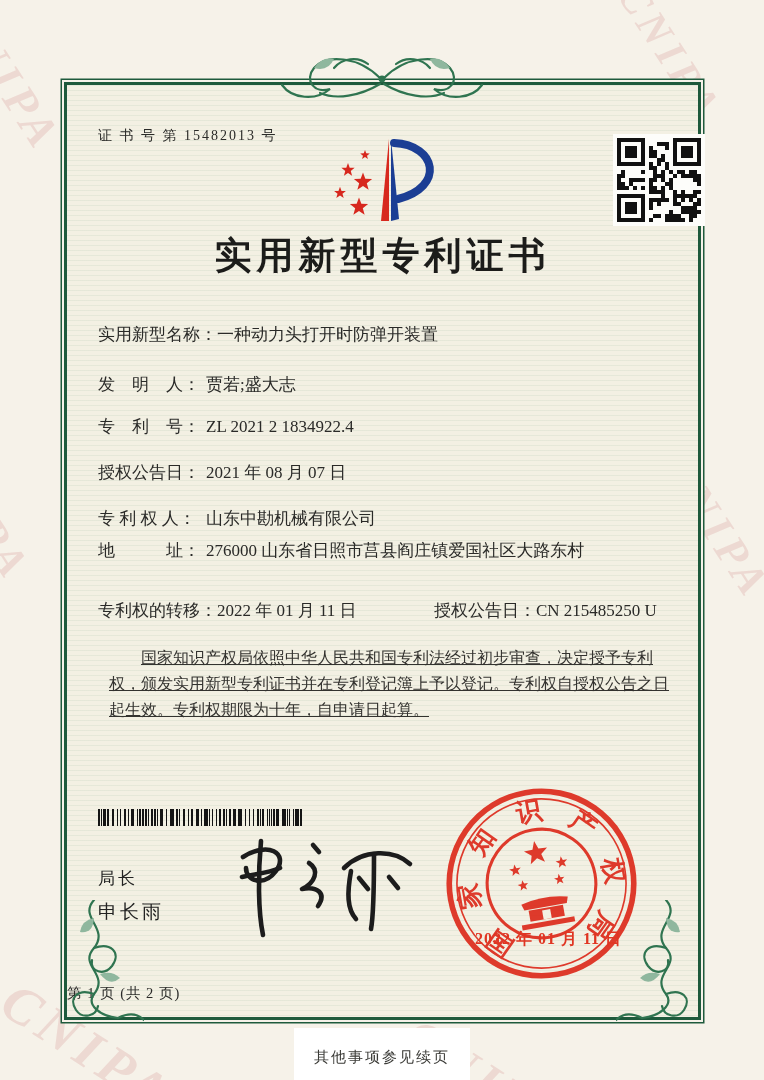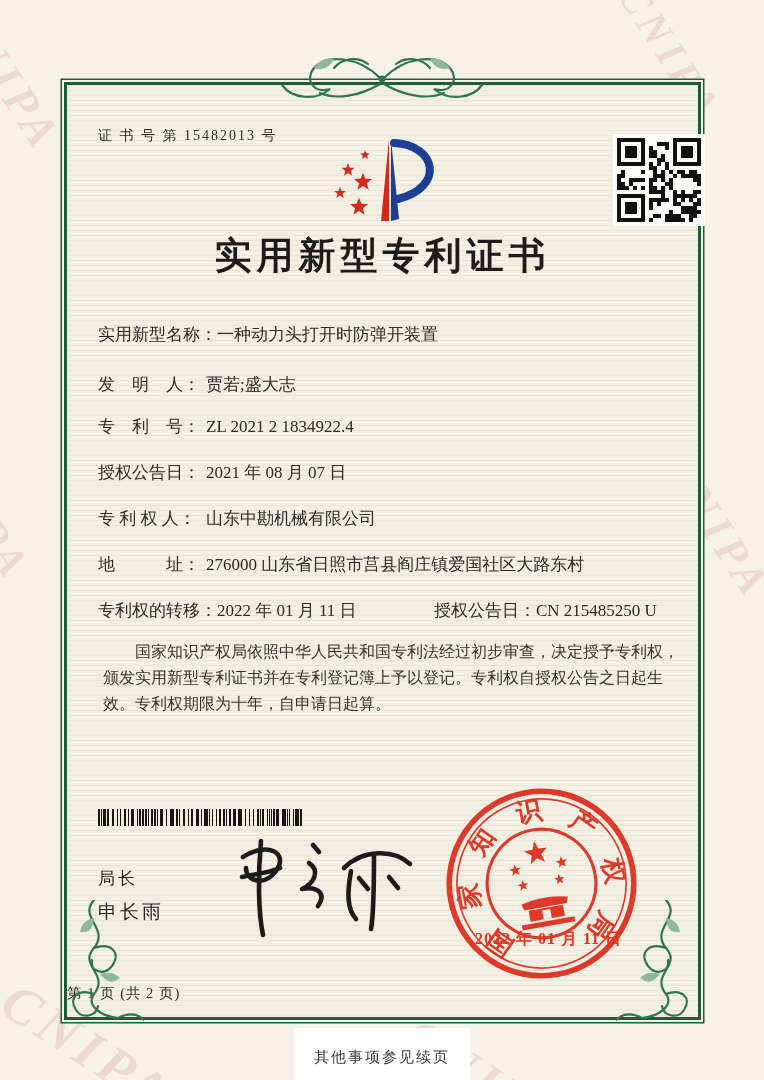--- a/index.html
+++ b/index.html
@@ -34,26 +34,26 @@
   .orn-br{left:616px;top:900px;}
   
   .cert-no{position:absolute;left:31px;top:42px;font-size:14px;letter-spacing:2px;}
   .logo{position:absolute;left:232px;top:40px;}
   .qr{position:absolute;left:546px;top:49px;background:#fdfdfa;padding:2px;}
   .doc-title{position:absolute;left:0;top:146px;width:100%;text-align:center;
     font-size:37px;font-weight:600;letter-spacing:5px;color:#1c1c1a;}
   
   .row{position:absolute;left:31px;font-size:17px;white-space:nowrap;}
   .row .flabel{display:inline-block;min-width:108px;}
-  .r0{top:238px}.r1{top:288px}.r2{top:330px}.r3{top:376px}.r4{top:422px}.r5{top:468px}
+  .r0{top:238px}.r1{top:288px}.r2{top:330px}.r3{top:376px}.r4{top:422px}.r5{top:454px}
   .grant-row{position:absolute;left:31px;top:514px;font-size:17px;white-space:nowrap;width:585px;}
   .grant-no{position:absolute;left:336px;top:0;}
   
   .paras{position:absolute;left:28px;top:546px;width:602px;font-size:16px;line-height:1.62;color:#33322f;}
-  .paras p{margin:8px;text-indent:2em;}
+  .paras p{margin:14px;text-indent:2em;text-decoration:underline;}
   
   .barcode{position:absolute;left:31px;top:724px;}
   .signer-title{position:absolute;left:31px;top:782px;font-family:"Liberation Sans",sans-serif;font-size:17px;letter-spacing:3px;color:#222;}
   .signer-name{position:absolute;left:31px;top:814px;font-family:"Liberation Sans",sans-serif;font-size:19px;letter-spacing:3px;color:#222;}
   .signature{position:absolute;left:146px;top:746px;}
   .seal{position:absolute;left:372px;top:696px;}
   .seal-date{position:absolute;left:408px;top:844px;font-size:16px;font-weight:bold;letter-spacing:1px;color:#e03522;z-index:5;}
   .page-ind{position:absolute;left:0;top:899px;width:100%;text-align:left;font-size:14.5px;letter-spacing:1px;}
   
   .note-box{position:absolute;left:50%;top:1028px;transform:translateX(-50%);

